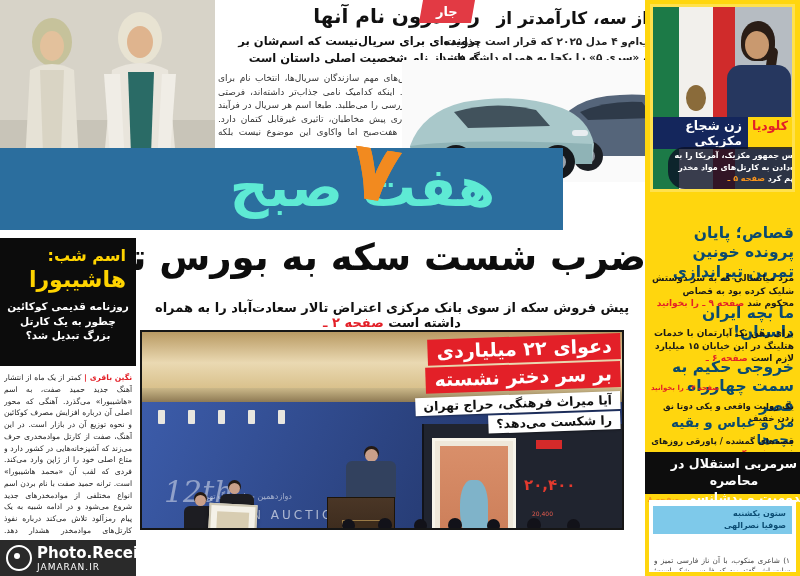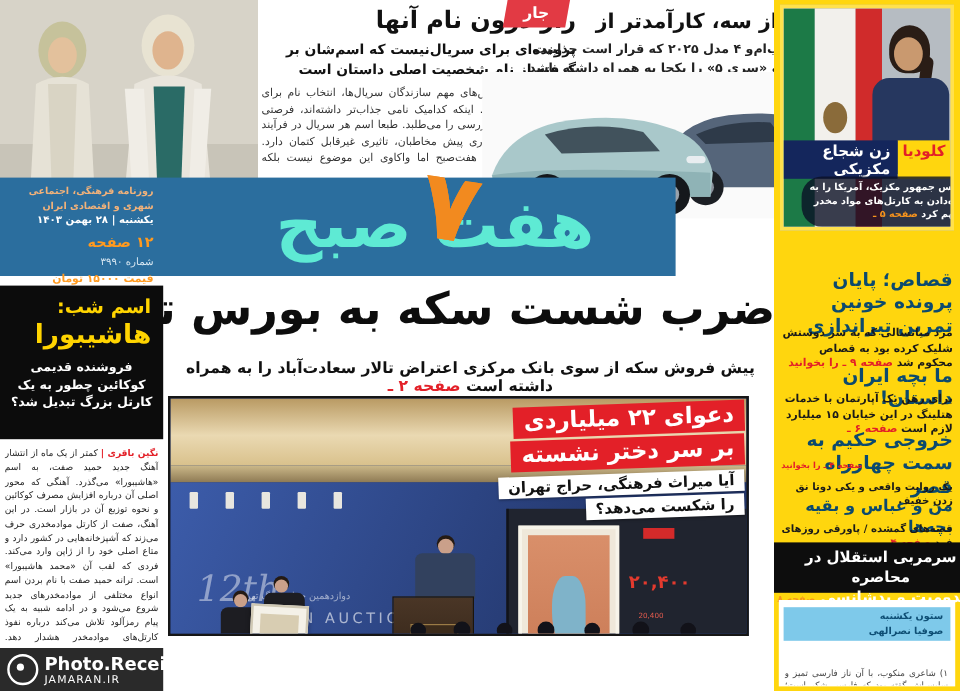--- a/index.html
+++ b/index.html
@@ -186,44 +186,36 @@
       <path d="M8 86 Q60 78 190 84 L190 104 L12 104 Z" fill="#8fb3b6"></path>
       <circle cx="54" cy="102" r="17" fill="#15181c"></circle>
         <circle cx="54" cy="102" r="8" fill="#9aa2ab"></circle>
       <circle cx="156" cy="102" r="17" fill="#15181c"></circle>
         <circle cx="156" cy="102" r="8" fill="#9aa2ab"></circle>
       <rect x="170" y="70" width="16" height="6" rx="3" fill="#e8edf0"></rect>
     </svg>
   </div>
 
   <div class="abs masthead">
-    <div class="mh-info">
-      <div class="mh-l1">روزنامه فرهنگی، اجتماعی</div>
-      <div class="mh-l2">شهری و اقتصادی ایران</div>
-      <div class="mh-date">یکشنبه | ۲۸ بهمن ۱۴۰۳</div>
-      <div class="mh-pages">۱۲ صفحه</div>
-      <div class="mh-issue">شماره ۳۹۹۰</div>
-      <div class="mh-price">قیمت ۱۵۰۰۰ تومان</div>
-    </div>
     <div class="mh-logo">
       <span class="logo-text">هفت صبح</span>
       <span class="logo-seven">۷</span>
     </div>
   </div>
 
   <div class="abs main-title">ضرب شست سکه به بورس تهران</div>
   <div class="abs main-sub">
     <span>پیش فروش سکه از سوی بانک مرکزی اعتراض تالار سعادت‌آباد را به همراه داشته است</span>
     <span class="red">صفحه ۲ ـ</span>
   </div>
 
   <div class="abs night-box">
     <div class="night-t1">اسم شب:</div>
     <div class="night-t2">هاشیبورا</div>
-    <div class="night-sub">فروشنده قدیمی کوکائین چطور به یک کارتل بزرگ تبدیل شد؟</div>
+    <div class="night-sub">روزنامه قدیمی کوکائین چطور به یک کارتل بزرگ تبدیل شد؟</div>
   </div>
   <div class="abs night-body">
     <span class="lead">نگین باقری |</span>
     <span>کمتر از یک ماه از انتشار آهنگ جدید حمید صفت، به اسم «هاشیبورا» می‌گذرد. آهنگی که محور اصلی آن درباره افزایش مصرف کوکائین و نحوه توزیع آن در بازار است. در این آهنگ، صفت از کارتل موادمخدری حرف می‌زند که آشپزخانه‌هایی در کشور دارد و متاع اصلی خود را از ژاپن وارد می‌کند. فردی که لقب آن «محمد هاشیبورا» است. ترانه حمید صفت با نام بردن اسم انواع مختلفی از موادمخدرهای جدید شروع می‌شود و در ادامه شبیه به یک پیام رمزآلود تلاش می‌کند درباره نفوذ کارتل‌های موادمخدر هشدار دهد. بررسی‌های هفت صبح نشان می‌دهد که این فرد ملقب به محمد هاشیبورا از اوایل دهه ۸۰ شمسی شیشه را زیر لوای واردات پوشاک وارد ایران می‌کرد</span>
   </div>
   <div class="abs watermark">
     <div class="cam"></div>
     <div>
       <div class="wm-l1">Photo.Received</div>
       <div class="wm-l2">JAMARAN.IR</div>

